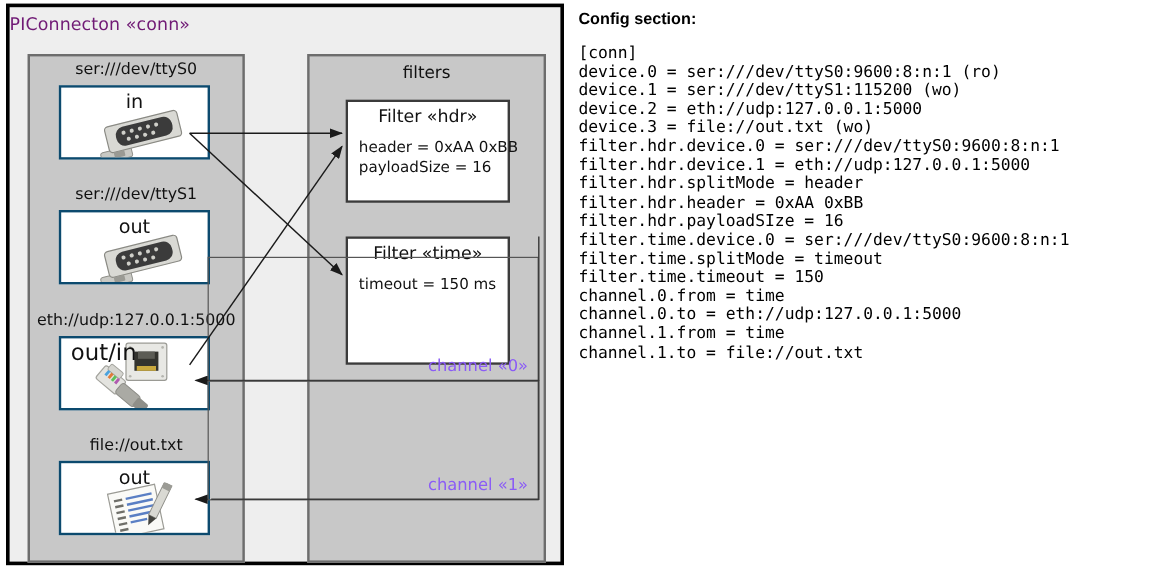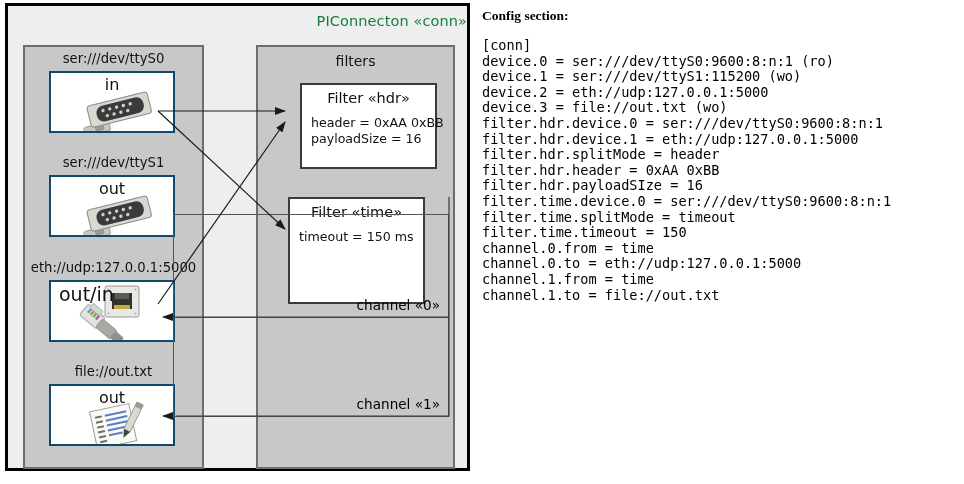--- a/index.html
+++ b/index.html
@@ -9,22 +9,22 @@
     font-family:"DejaVu Sans","Liberation Sans",sans-serif;
     color:#000;
   }
 
   
   #diagram{
     position:absolute;left:5px;top:3px;width:465px;height:468px;
     border:3px solid #000;background:#eeeeee;box-sizing:border-box;
   }
   #diagram-title{
-    position:absolute;left:0;top:7px;width:100%;text-align:right;
-    font-size:14.5px;color:#15803d;letter-spacing:.1px;
+    position:absolute;left:0;top:7px;width:100%;text-align:left;
+    font-size:14.5px;color:#701a75;letter-spacing:.1px;
   }
 
   .panel{
     position:absolute;background:#c8c8c8;
     border:2px solid #6d6d6d;box-sizing:border-box;
   }
   #devices-panel{left:15px;top:39px;width:181px;height:424px;}
   #filters-panel{left:248px;top:39px;width:199px;height:424px;}
   #filters-title{
     position:absolute;left:0;top:6px;width:100%;text-align:center;
@@ -58,36 +58,36 @@
     position:absolute;left:9px;top:30px;font-size:12.6px;
     line-height:16px;color:#111;white-space:pre;
   }
 
   
   .channel-box{
     position:absolute;border:1px solid #555;box-sizing:border-box;
     background:transparent;
   }
   .channel-label{
-    position:absolute;right:8px;bottom:4px;font-size:13.6px;color:#000000;
+    position:absolute;right:8px;bottom:4px;font-size:13.6px;color:#8b5cf6;
     white-space:nowrap;
   }
 
   #wires{position:absolute;left:0;top:0;width:465px;height:468px;
          pointer-events:none;}
 
   
   .icon{position:absolute;}
 
   
   #config{
     position:absolute;left:482px;top:8px;width:478px;
   }
   #config-heading{
-    font-family:Liberation Serif, serif;
+    font-family:Liberation Sans, sans-serif;
     font-size:13.5px;font-weight:bold;color:#000;margin:0 0 14px 0;
   }
   #config-body{
     font-family:"DejaVu Sans Mono","Liberation Mono",monospace;
     font-size:13.6px;line-height:15.6px;color:#000;white-space:pre;margin:0;
   }
 </style>
 </head>
 <body>
 
@@ -201,21 +201,21 @@
             <rect x="44" y="2" width="7" height="5" fill="#9b9b95"></rect>
           </g>
         </g>
       </svg>
     </div>
   </div>
 
   <div class="panel" id="filters-panel">
     <div id="filters-title">filters</div>
 
-    <div class="filter-box" style="left:30px;top:36px;width:137px;height:86px;margin-left:12px;">
+    <div class="filter-box" style="left:30px;top:36px;width:137px;height:86px;">
       <div class="filter-title">Filter «hdr»</div>
       <div class="filter-props">header = 0xAA 0xBB
 payloadSize = 16</div>
     </div>
 
     <div class="filter-box" style="left:30px;top:150px;width:137px;height:107px;">
       <div class="filter-title">Filter «time»</div>
       <div class="filter-props">timeout = 150 ms</div>
     </div>
   </div>

